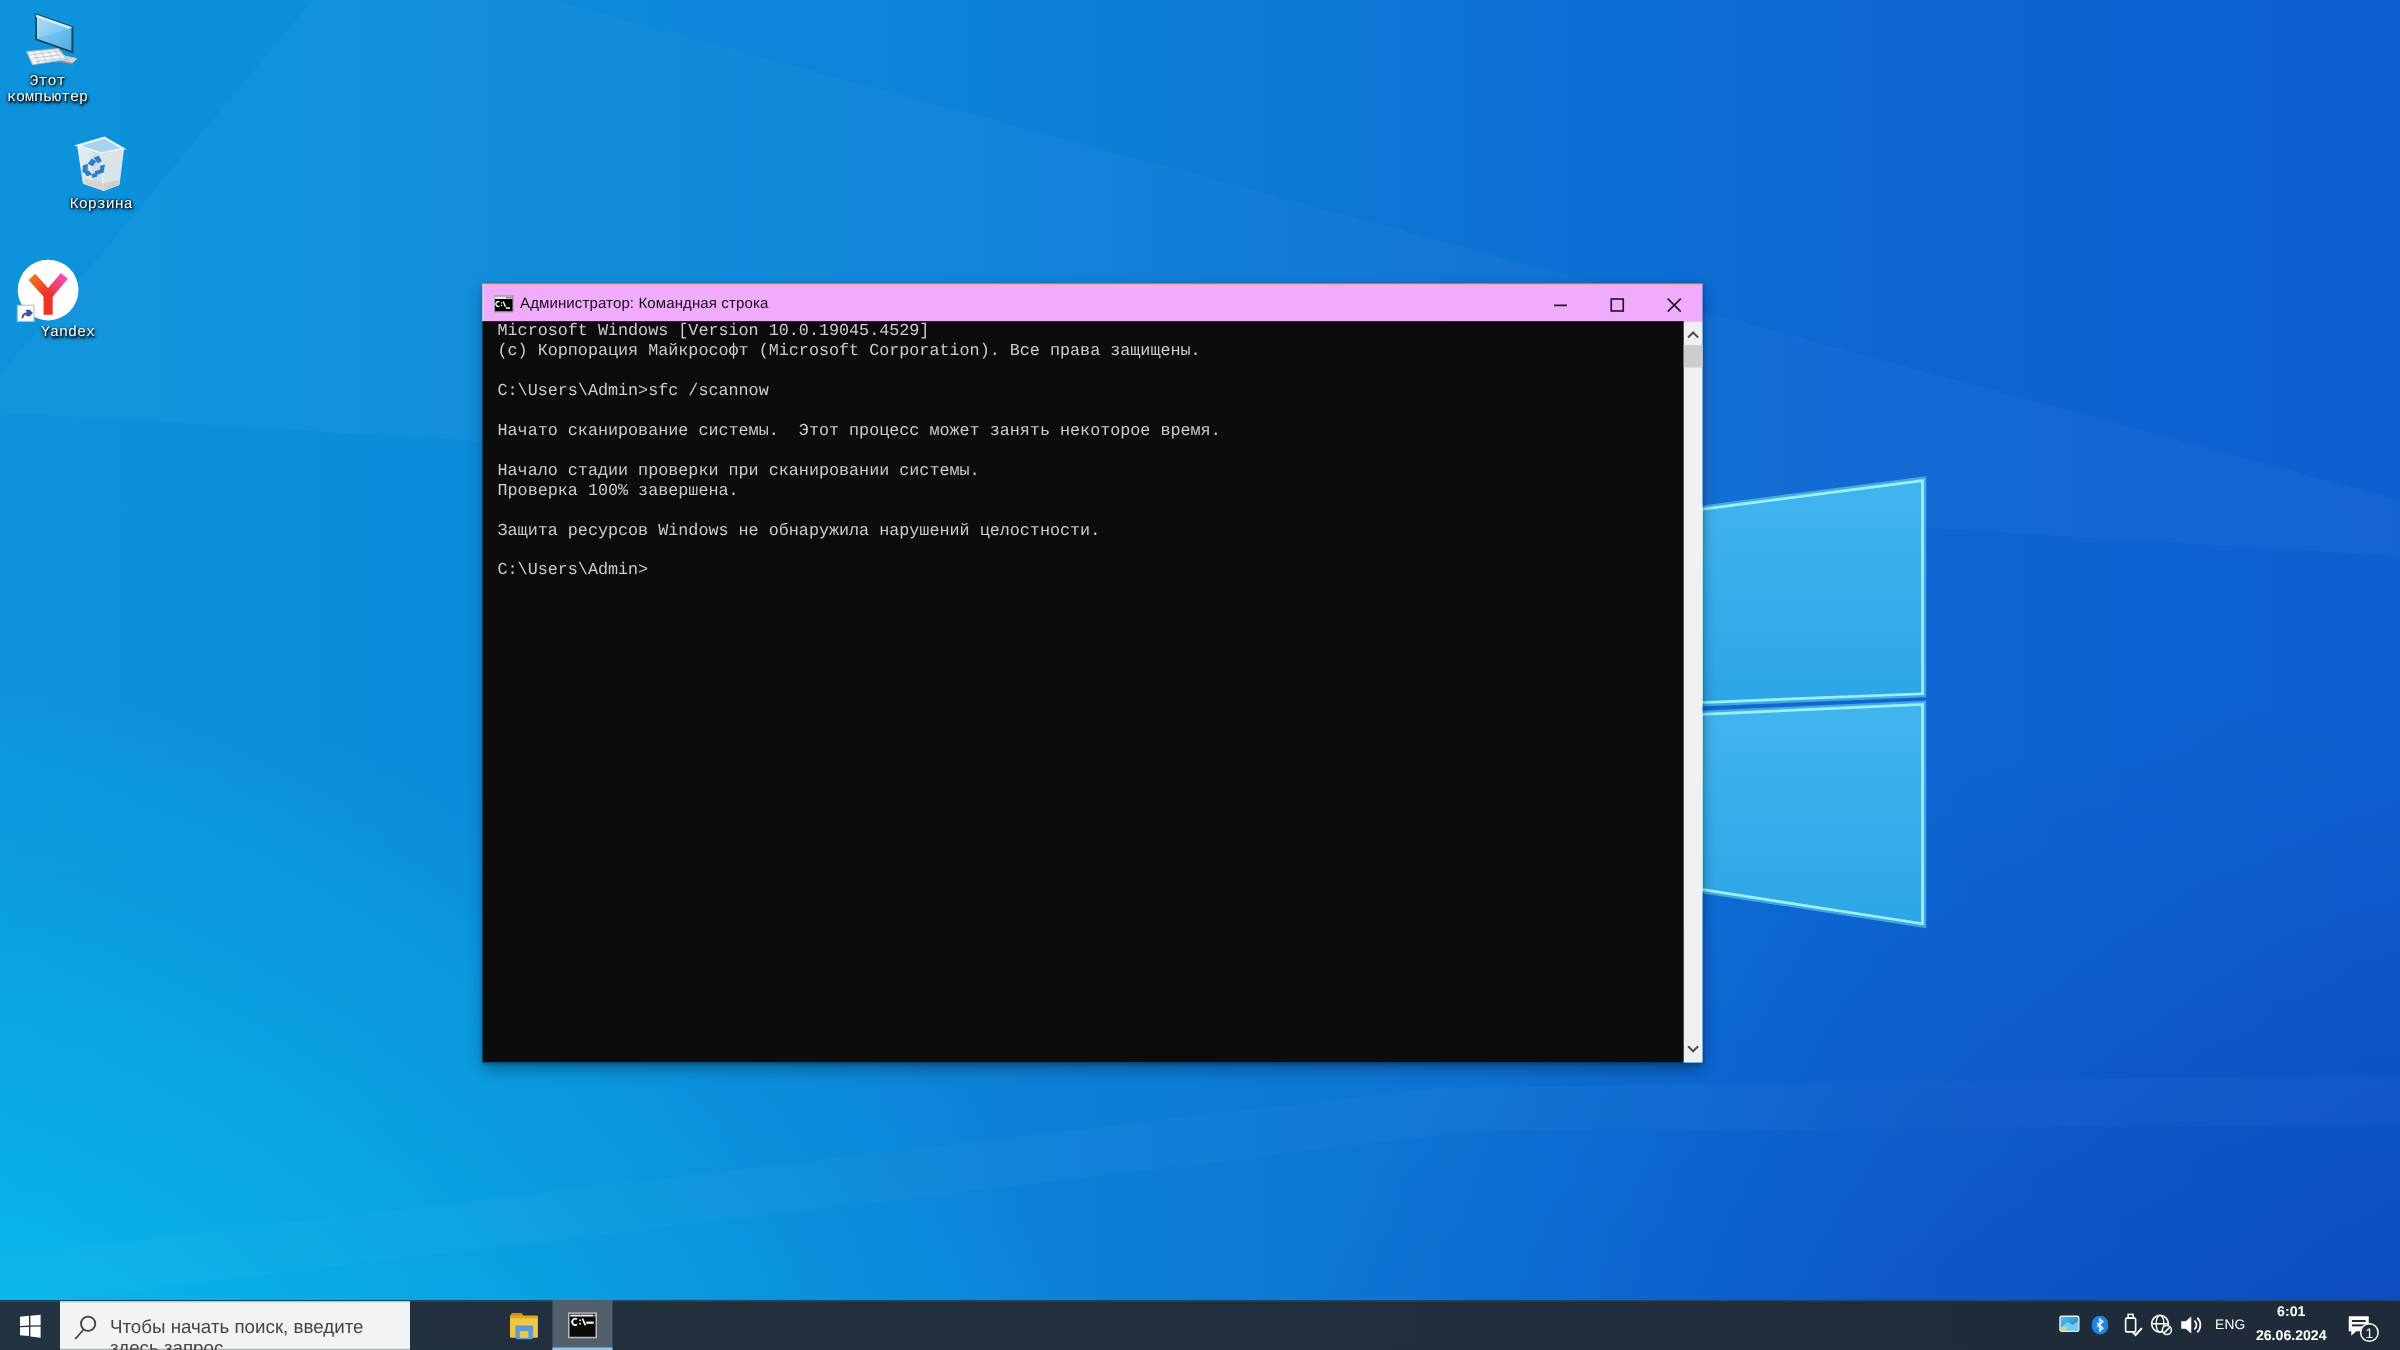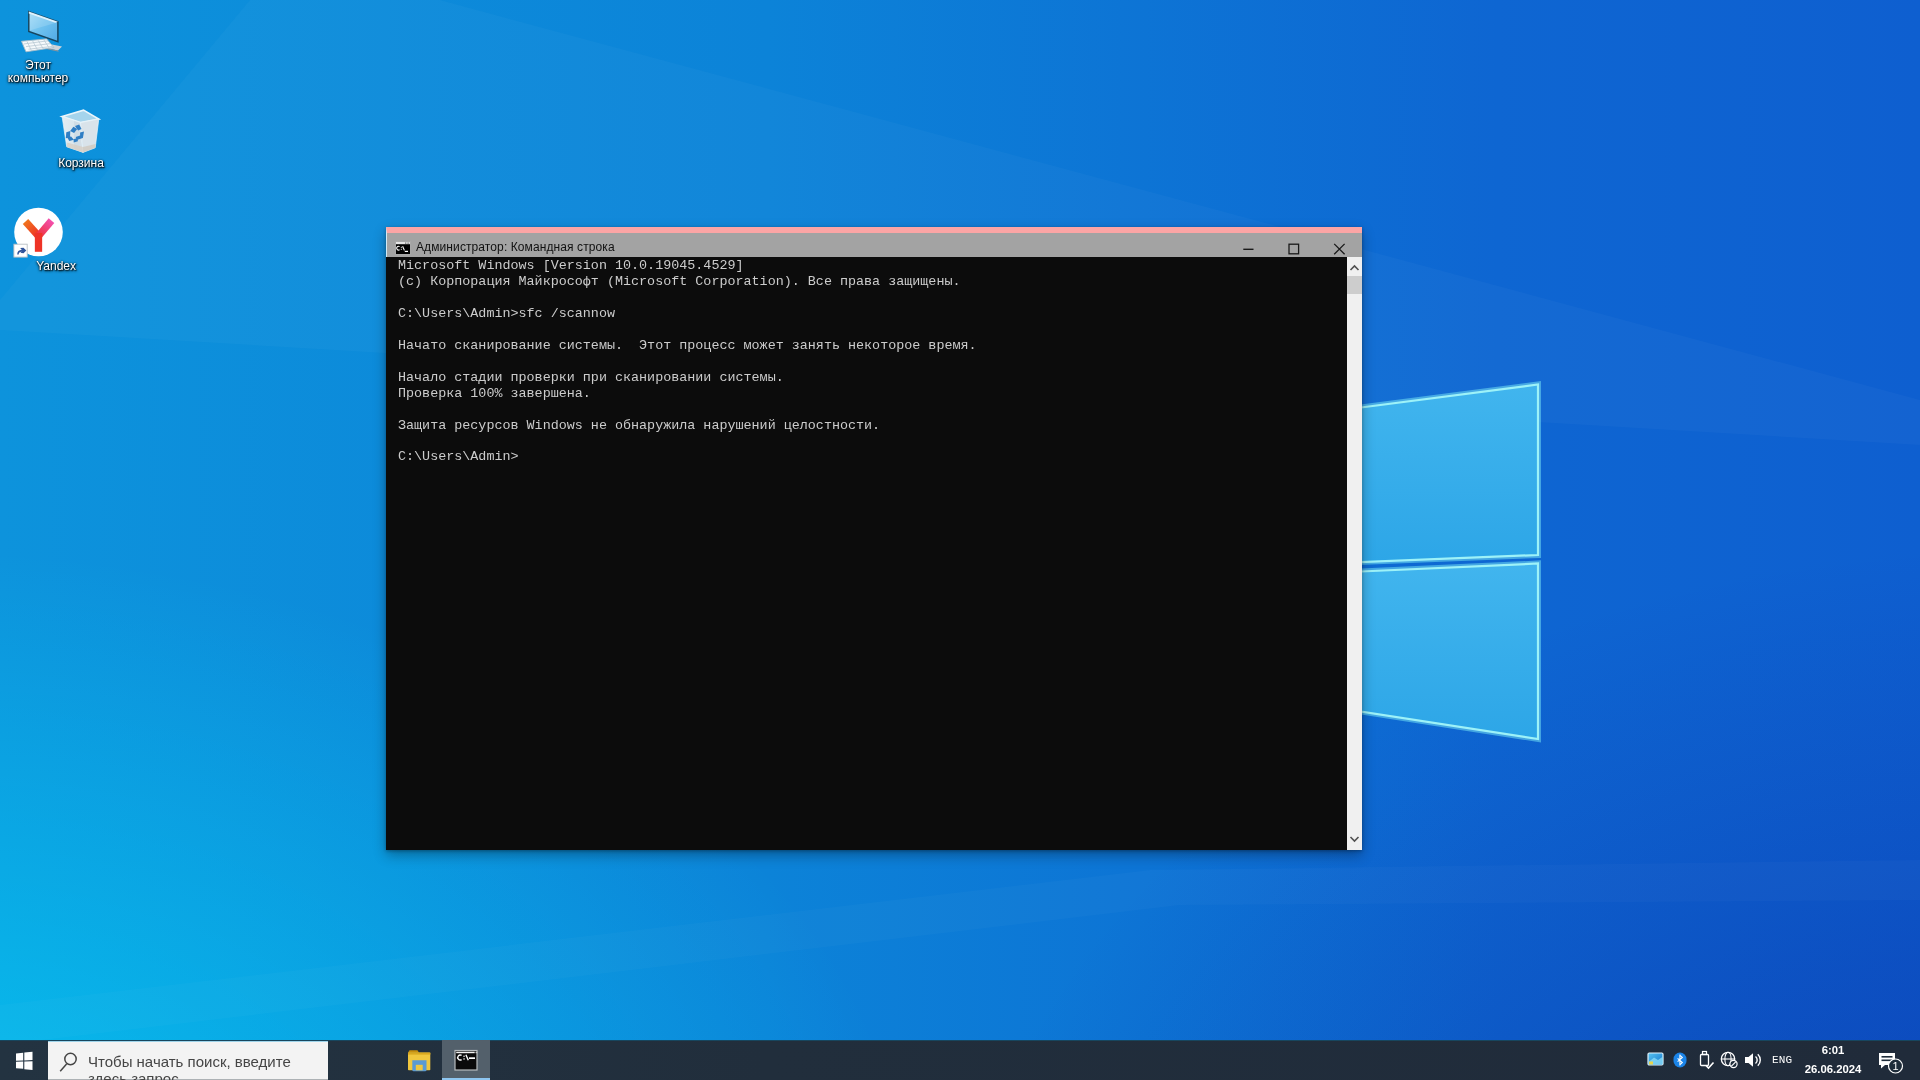--- a/index.html
+++ b/index.html
@@ -5,28 +5,28 @@
 html,body{margin:0;padding:0;width:1920px;height:1080px;overflow:hidden;}
 body{font-family:"Liberation Sans",sans-serif;position:relative;background:#0b7fdc;}
 #wall{position:absolute;left:0;top:0;width:1920px;height:1080px;
 background:
  radial-gradient(1600px 1050px at -5% 112%, rgba(0,235,255,0.55), rgba(0,235,255,0) 63%),
  radial-gradient(1750px 1250px at 106% 122%, rgba(8,20,140,0.40), rgba(8,20,140,0) 62%),
  linear-gradient(to right, #0d93dc 0%, #0c83d8 40%, #0e66d2 78%, #0e5fd0 100%);
 }
 #logoSvg{position:absolute;left:0;top:0;}
 
-.dico{position:absolute;width:76px;text-align:center;color:#fff;}
+.dico{position:absolute;width:76px;text-align:center;color:#fff;font-family:Liberation Mono, monospace;}
 .dico .lbl{font-size:12px;line-height:12.5px;margin-top:3px;
 text-shadow:1px 1px 1.5px rgba(0,0,0,0.95), -0.5px -0.5px 1.5px rgba(0,0,0,0.55), 0 1px 3px rgba(0,0,0,0.9);}
 
 #win{position:absolute;left:386px;top:227px;width:976px;height:623px;
 box-shadow:0 5px 12px rgba(0,0,0,0.32), 0 1px 3px rgba(0,0,0,0.28);}
-#titlebar{position:absolute;left:0;top:0;width:100%;height:30px;background:#a3a3a3;
-border-top:6px solid #fca5a5;border-left:1px solid #cfeaf8;box-sizing:border-box;}
+#titlebar{position:absolute;left:0;top:0;width:100%;height:30px;background:#f0abfc;
+border-top:1px solid #fca5a5;border-left:1px solid #cfeaf8;box-sizing:border-box;}
 #titletxt{position:absolute;left:29px;top:7px;font-size:12px;color:#111;letter-spacing:0.1px;}
 .wbtn{position:absolute;top:1px;width:47px;height:29px;}
 #icoTitle{position:absolute;left:8px;top:7px;}
 #console{position:absolute;left:0;top:30px;width:961px;height:593px;background:#0c0c0c;}
 #contxt{position:absolute;left:12px;top:1px;margin:0;font-family:"Liberation Mono",monospace;
 font-size:13.4px;line-height:15.95px;color:#cccccc;}
 #sbar{position:absolute;left:961px;top:30px;width:15px;height:593px;background:#f0f0f0;}
 #sthumb{position:absolute;left:0;top:19px;width:15px;height:18px;background:#cdcdcd;}
 .sarrow{position:absolute;left:2px;width:11px;height:11px;color:#505050;}
 
@@ -259,21 +259,21 @@
  <circle cx="9" cy="8" r="6.7" fill="none" stroke="#fff" stroke-width="1.3"></circle>
  <ellipse cx="9" cy="8" rx="3.1" ry="6.7" fill="none" stroke="#fff" stroke-width="1.1"></ellipse>
  <line x1="2.3" y1="8" x2="15.7" y2="8" stroke="#fff" stroke-width="1.1"></line>
  <circle cx="14.5" cy="13" r="3.6" fill="#1e2c3a" stroke="#fff" stroke-width="1.2"></circle>
  <line x1="12.2" y1="15.4" x2="16.9" y2="10.7" stroke="#fff" stroke-width="1.2"></line>
 </svg>
 <svg class="tray" style="left:1743px;top:1051px;" width="20" height="18" viewBox="0 0 20 18">
  <polygon points="2,6 5.5,6 10,2.2 10,15.8 5.5,12 2,12" fill="#fff"></polygon>
  <path d="M12.5 5.5 A4.5 4.5 0 0 1 12.5 12.5 M14.8 3.2 A8 8 0 0 1 14.8 14.8" fill="none" stroke="#fff" stroke-width="1.4"></path>
 </svg>
-<span class="tray trayTxt" style="left:1772px;top:1054px;font-size:11px;letter-spacing:0.2px;font-family:Liberation Mono, monospace;">ENG</span>
+<span class="tray trayTxt" style="left:1772px;top:1054px;font-size:11px;letter-spacing:0.2px;">ENG</span>
 <div class="tray" style="left:1800px;top:1044px;width:66px;text-align:center;font-weight:bold;">
  <div class="trayTxt" style="font-size:11.3px;">6:01</div>
  <div class="trayTxt" style="font-size:11.3px;margin-top:7px;">26.06.2024</div>
 </div>
 <svg class="tray" style="left:1878px;top:1052px;" width="28" height="24" viewBox="0 0 28 24">
  <path d="M1 1 H17 V13 H7 L3 16.5 V13 H1 Z" fill="#fff"></path>
  <rect x="3.5" y="4" width="11" height="1.6" fill="#1e2c3a"></rect>
  <rect x="3.5" y="7.5" width="11" height="1.6" fill="#1e2c3a"></rect>
  <circle cx="17.5" cy="14" r="7" fill="#1e2c3a" stroke="#fff" stroke-width="1.2"></circle>
  <text x="17.5" y="18" font-size="11" fill="#fff" text-anchor="middle" font-family="Liberation Sans, sans-serif">1</text>

